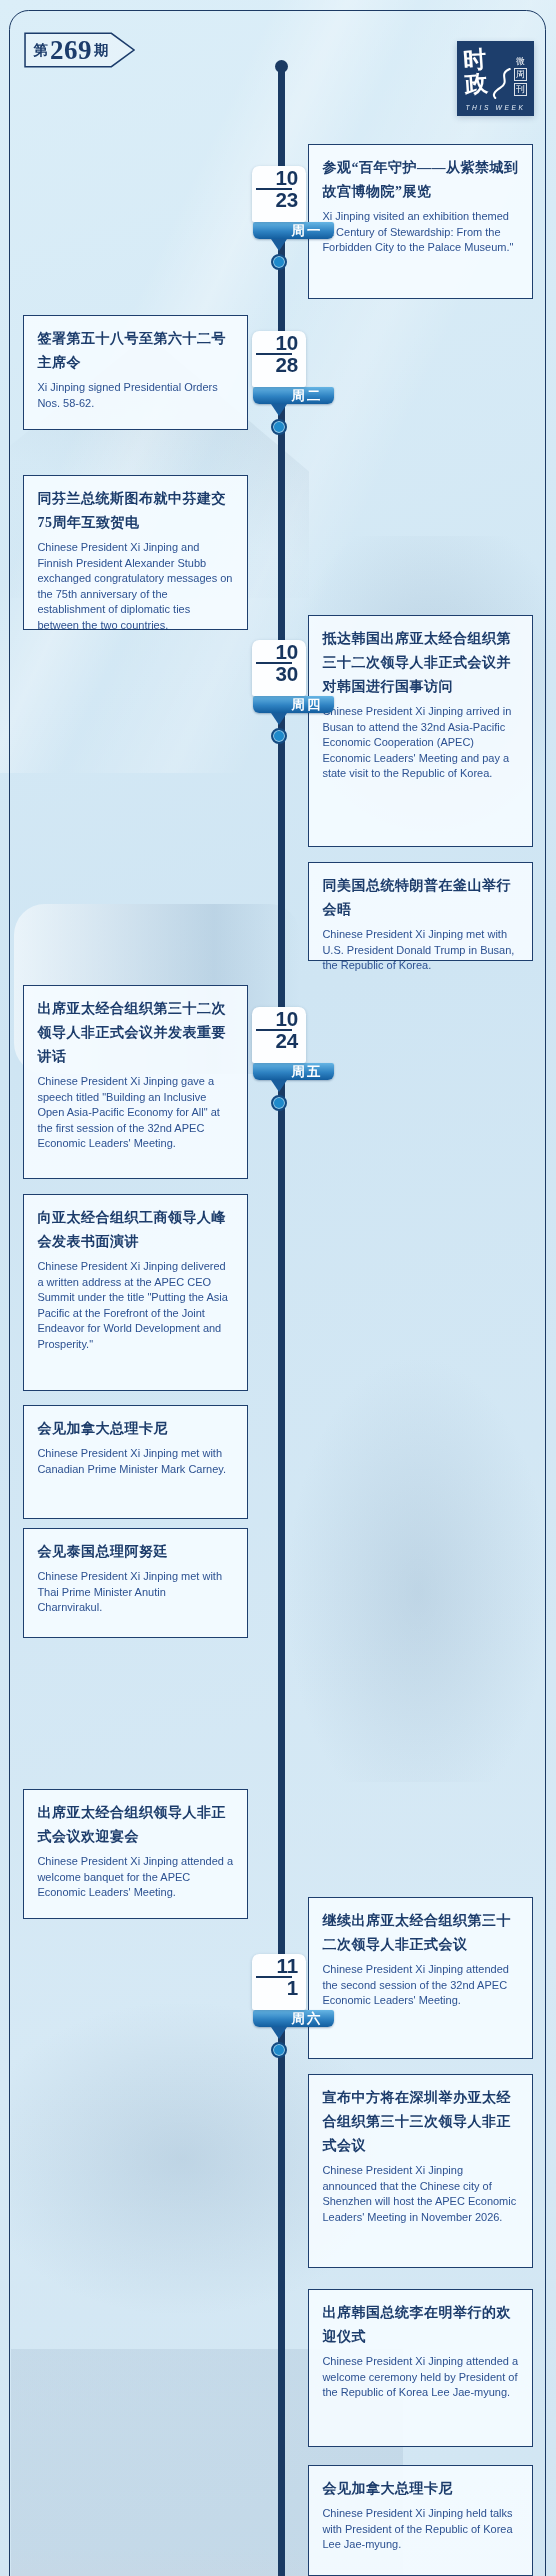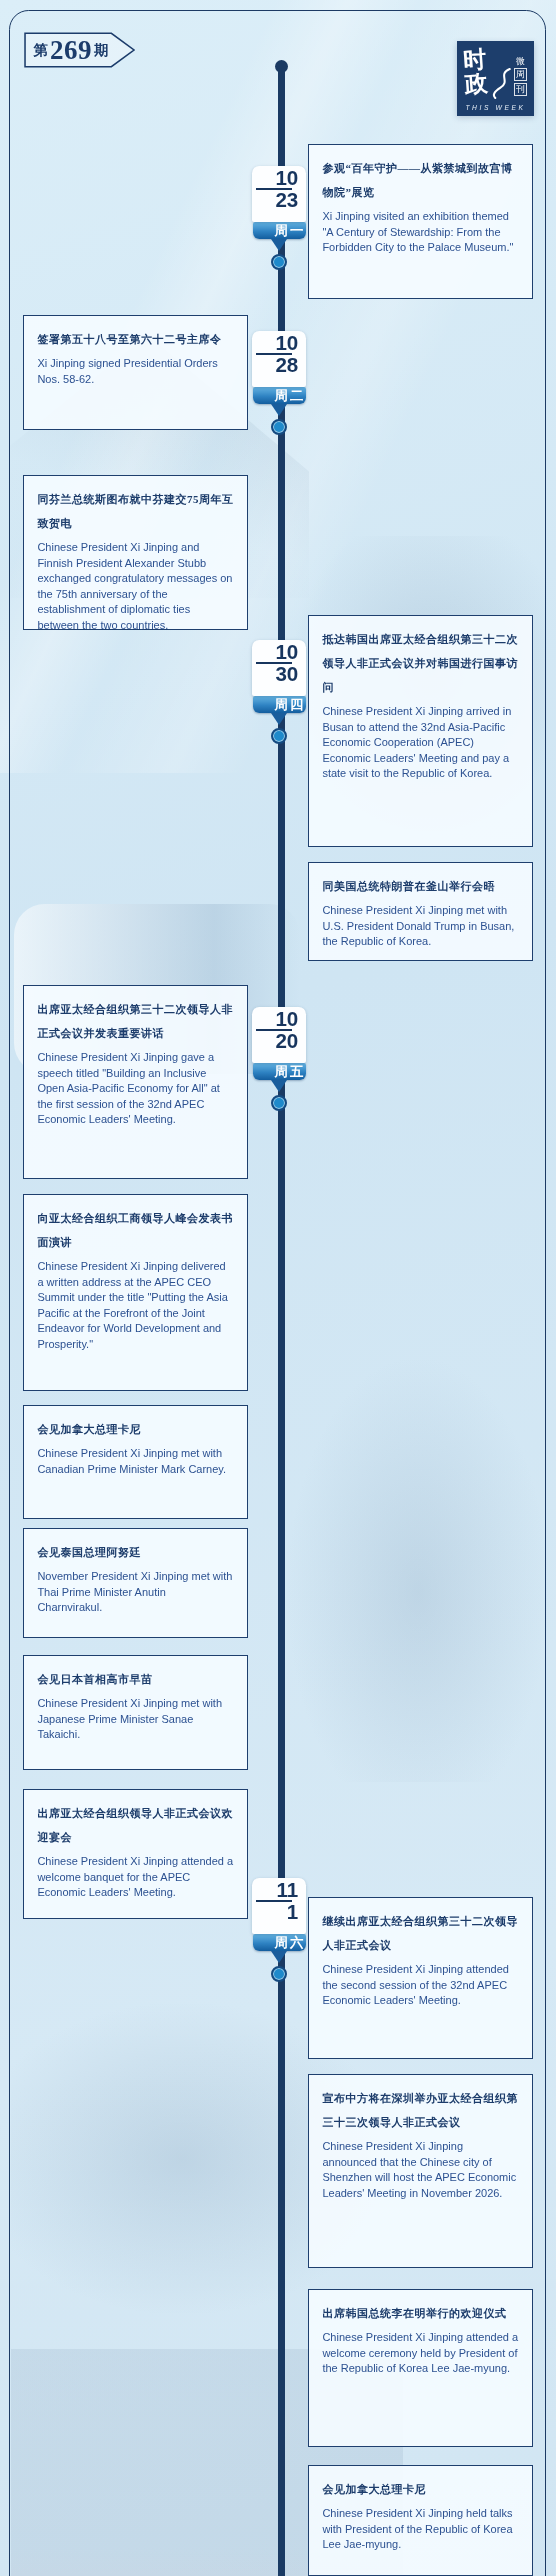--- a/index.html
+++ b/index.html
@@ -58,34 +58,34 @@
   
   .tline{position:absolute;left:278px;top:66px;width:6.7px;height:3310px;background:#1a3a63;z-index:2;}
   .tcap{position:absolute;left:275px;top:60px;width:13px;height:13px;border-radius:50%;background:#1a3a63;z-index:2;}
 
   
   .card{position:absolute;width:225px;box-sizing:border-box;z-index:3;
     background:rgba(244,251,255,.93);border:1.5px solid #1e3f6e;padding:11.3px 13.4px;}
   .card.left{left:23px;}
   .card.right{left:308px;}
   .card .zh{font-family:"Liberation Serif",serif;font-weight:700;color:#1c3c6b;
-    font-size:11px;line-height:24px;letter-spacing:0.5px;}
+    font-size:14px;line-height:24px;letter-spacing:0.5px;}
   .card .en{margin-top:5.2px;color:#2c5191;font-size:11px;line-height:15.5px;}
 
   
   .marker{position:absolute;left:252px;width:54px;z-index:4;}
   .datebox{position:relative;width:54px;height:56px;background:#fdfeff;border-radius:7.2px 7.2px 2.1px 2.1px;
     box-shadow:0 1px 3.1px rgba(20,55,94,.25);}
   .datebox .month,.datebox .day{height:22px;line-height:23px;text-align:right;padding-right:7.7px;
     font-size:20.6px;font-weight:700;color:#17355e;}
   .datebox .dsep{position:absolute;top:21.6px;left:3.6px;width:36px;height:2.6px;background:#17355e;}
-  .wtag{width:53px;margin-left:0.5px;height:17px;line-height:17px;text-align:right;color:#fff;
+  .wtag{width:53px;margin-left:0.5px;height:17px;line-height:17px;text-align:center;color:#fff;
     font-size:13.4px;font-weight:700;letter-spacing:2.1px;border-radius:2.1px 2.1px 6.2px 6.2px;
     background:linear-gradient(180deg,#66b5e4 0%,#2e82c2 55%,#135d9e 100%);
-    box-shadow:0 1px 2.1px rgba(20,55,94,.35);}
+    box-shadow:0 1px 2.1px rgba(20,55,94,.35);padding-left:28px;}
   .wtri{width:0;height:0;margin:0 auto;border-left:8.2px solid transparent;border-right:8.2px solid transparent;
     border-top:12.4px solid #1a5d9c;}
   .mdot{width:12.4px;height:12.4px;margin:3.1px auto 0;border-radius:50%;background:#1f8acb;
     border:2.1px solid #154a80;box-shadow:inset 0 0 0 1px rgba(255,255,255,.55);}
 </style>
 </head>
 <body>
 
 <div id="canvas">
   <div class="streaks"></div>
@@ -153,25 +153,21 @@
   <div class="card left" style="top:1194px;height:197px">
     <div class="zh">向亚太经合组织工商领导人峰会发表书面演讲</div>
     <div class="en">Chinese President Xi Jinping delivered a written address at the APEC CEO Summit under the title "Putting the Asia Pacific at the Forefront of the Joint Endeavor for World Development and Prosperity."</div>
   </div>
   <div class="card left" style="top:1405px;height:114px">
     <div class="zh">会见加拿大总理卡尼</div>
     <div class="en">Chinese President Xi Jinping met with Canadian Prime Minister Mark Carney.</div>
   </div>
   <div class="card left" style="top:1528px;height:110px">
     <div class="zh">会见泰国总理阿努廷</div>
-    <div class="en">November President Xi Jinping met with Thai Prime Minister Anutin Charnvirakul.</div>
-  </div>
-  <div class="card left" style="top:1655px;height:115px">
-    <div class="zh">会见日本首相高市早苗</div>
-    <div class="en">Chinese President Xi Jinping met with Japanese Prime Minister Sanae Takaichi.</div>
+    <div class="en">Chinese President Xi Jinping met with Thai Prime Minister Anutin Charnvirakul.</div>
   </div>
   <div class="card left" style="top:1789px;height:130px">
     <div class="zh">出席亚太经合组织领导人非正式会议欢迎宴会</div>
     <div class="en">Chinese President Xi Jinping attended a welcome banquet for the APEC Economic Leaders' Meeting.</div>
   </div>
   <div class="card right" style="top:1897px;height:162px">
     <div class="zh">继续出席亚太经合组织第三十二次领导人非正式会议</div>
     <div class="en">Chinese President Xi Jinping attended the second session of the 32nd APEC Economic Leaders' Meeting.</div>
   </div>
   <div class="card right" style="top:2074px;height:194px">
@@ -214,27 +210,27 @@
       <div class="day">30</div>
     </div>
     <div class="wtag">周四</div>
     <div class="wtri"></div>
     <div class="mdot"></div>
   </div>
   <div class="marker" style="top:1007px">
     <div class="datebox">
       <div class="month">10</div>
       <div class="dsep"></div>
-      <div class="day">20</div>
+      <div class="day">24</div>
     </div>
     <div class="wtag">周五</div>
     <div class="wtri"></div>
     <div class="mdot"></div>
   </div>
-  <div class="marker" style="top:1878px">
+  <div class="marker" style="top:1954px">
     <div class="datebox">
       <div class="month">11</div>
       <div class="dsep"></div>
       <div class="day">1</div>
     </div>
     <div class="wtag">周六</div>
     <div class="wtri"></div>
     <div class="mdot"></div>
   </div>
 

